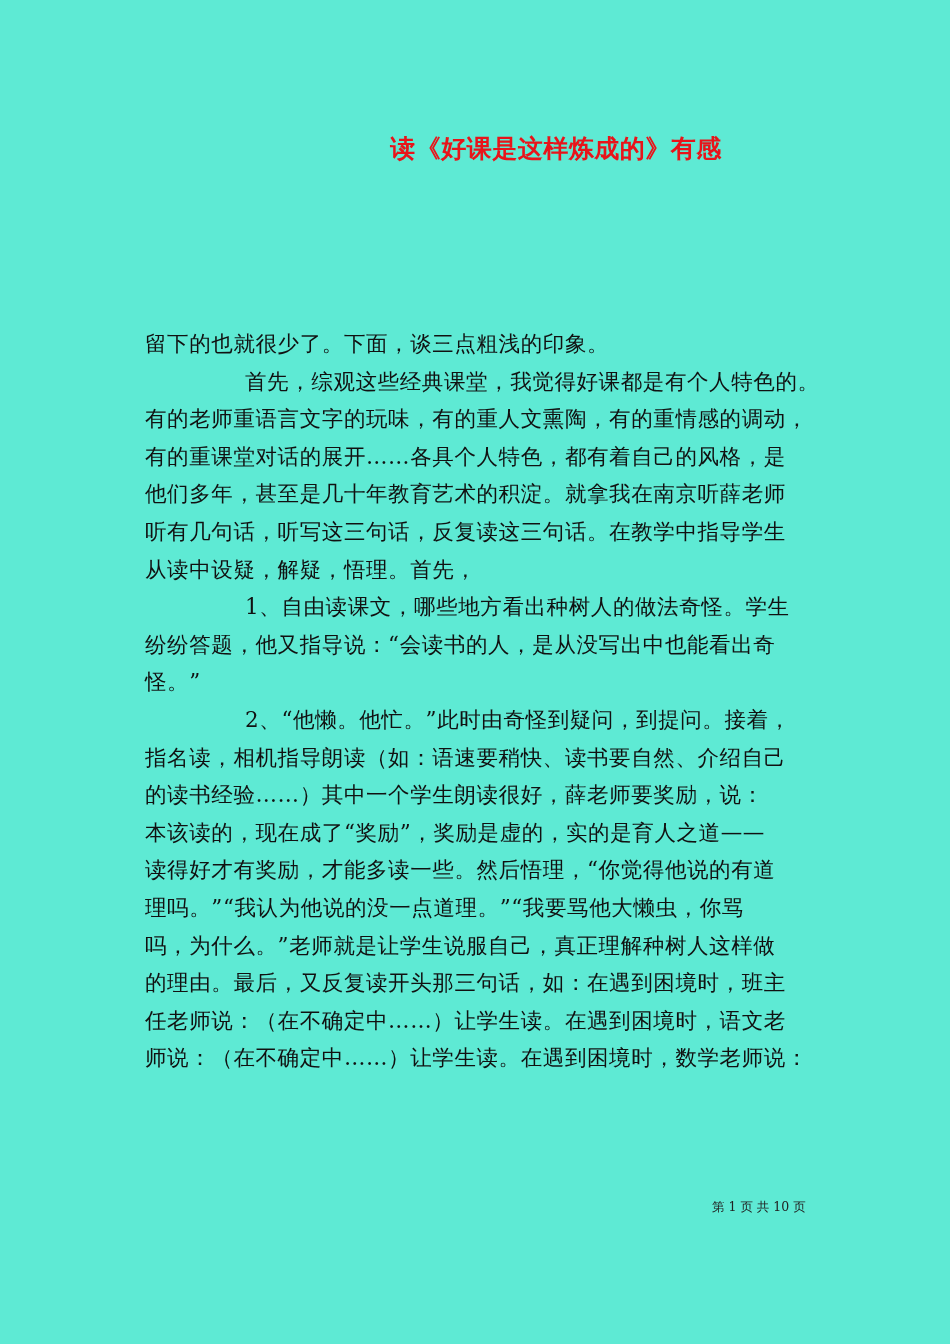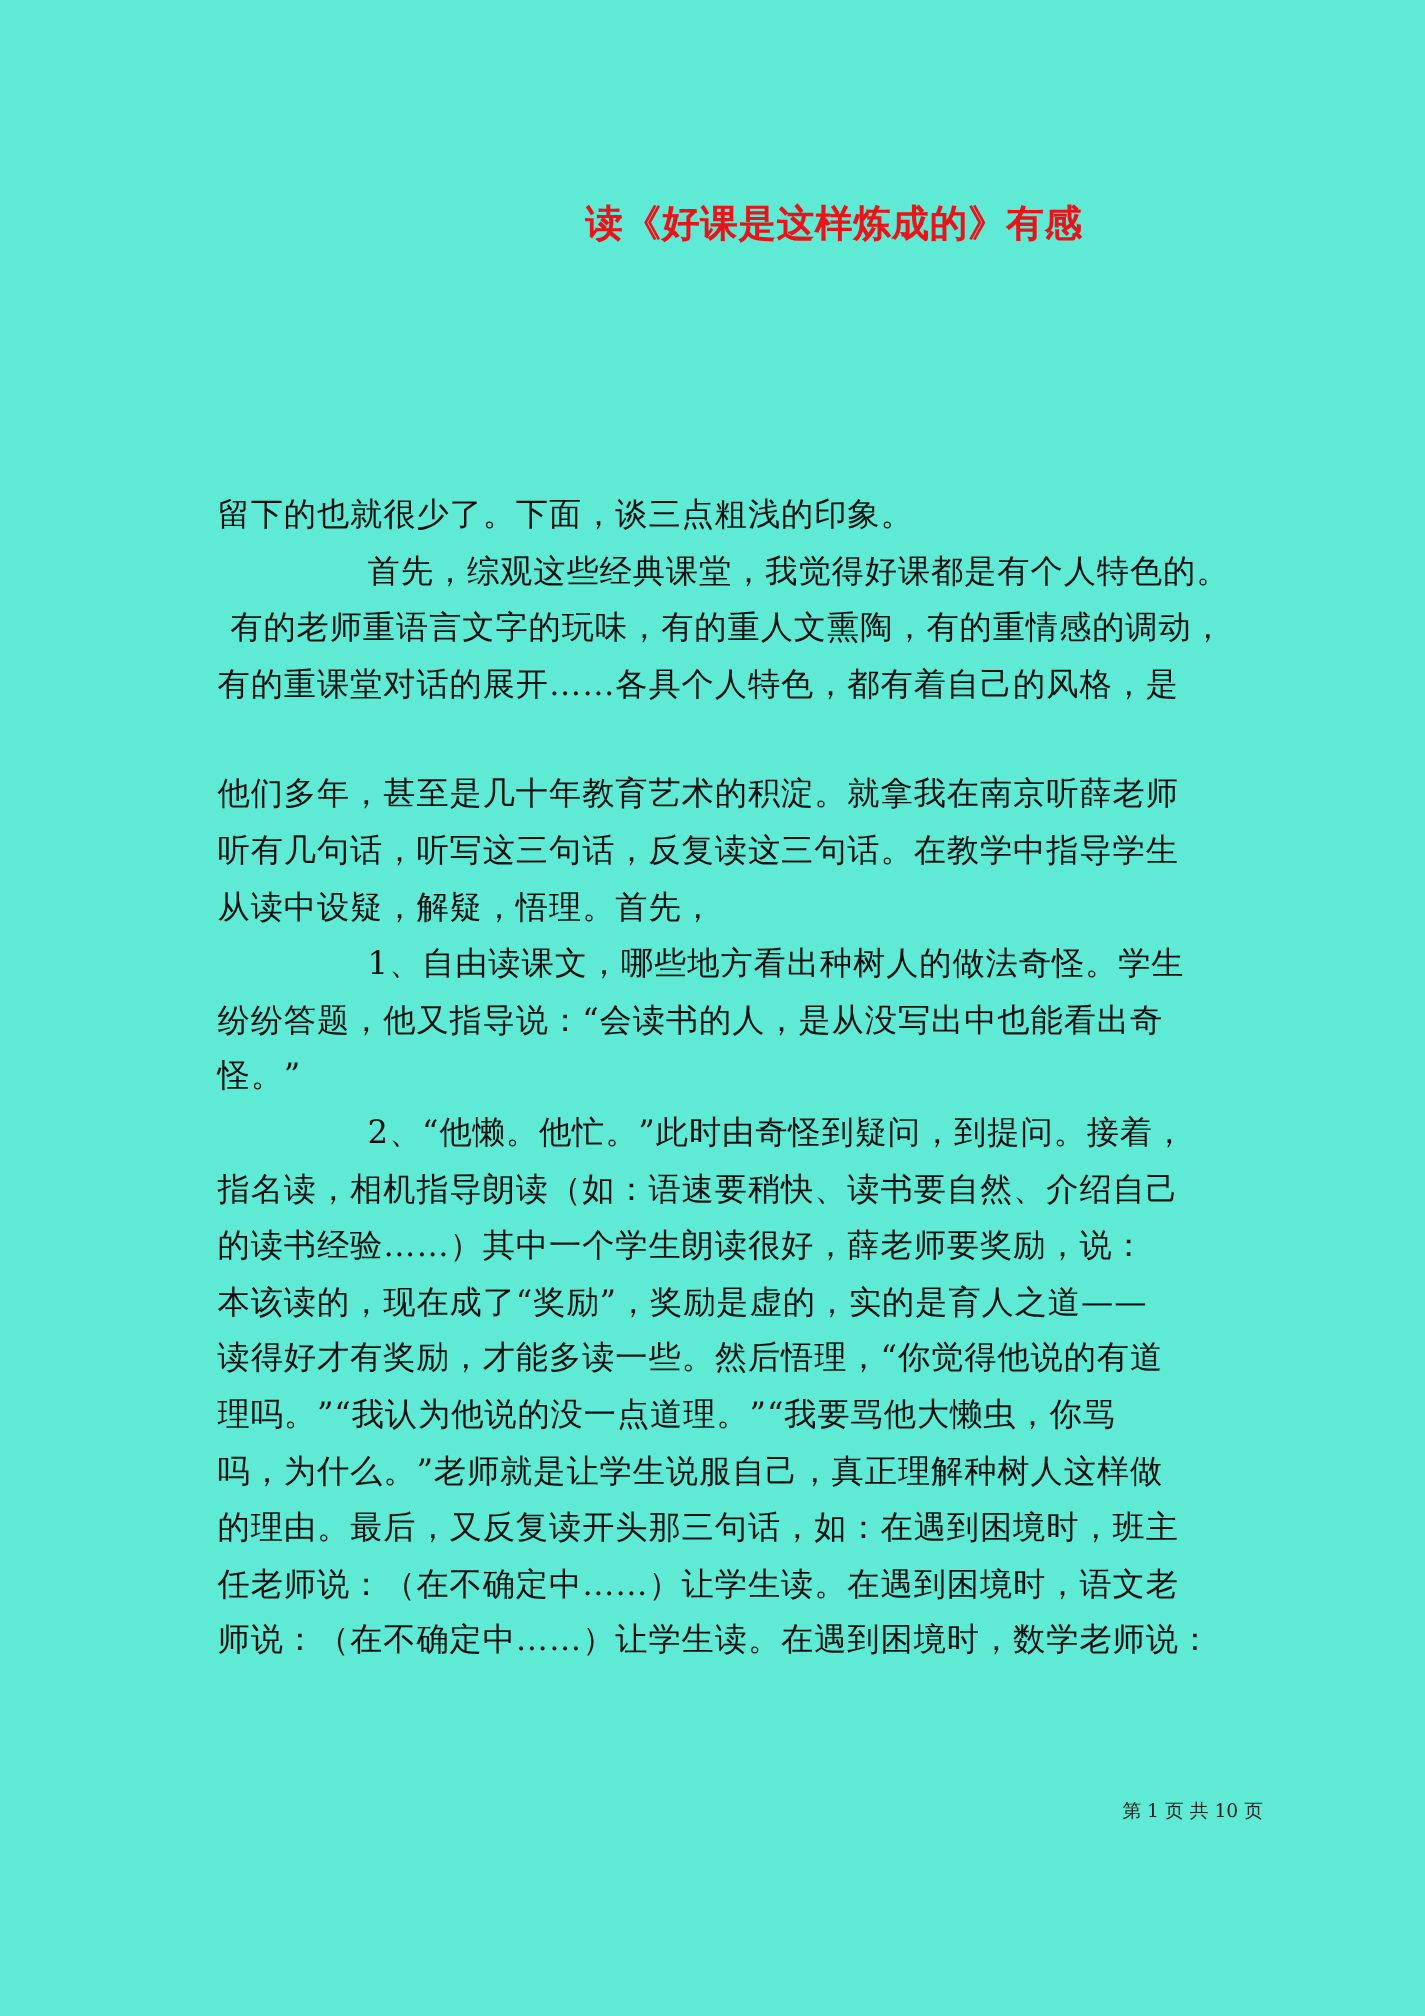--- a/index.html
+++ b/index.html
@@ -5,35 +5,35 @@
   html, body { margin: 0; padding: 0; background: #ffffff; }
   body { width: 950px; height: 1344px; position: relative; overflow: hidden;
          font-family: "DejaVu Serif", "Liberation Serif", serif; color: #111; }
   .page { position: absolute; left: 0; top: 0; width: 950px; height: 1344px; background: #5eead4; }
   .title { position: absolute; top: 132px; left: 0; width: 950px; text-align: center;
            padding-left: 162px; box-sizing: border-box;
            font-size: 25px; font-weight: bold; color: #e8141a; letter-spacing: 0.5px; white-space: nowrap; }
   .body { position: absolute; left: 145px; top: 325px; width: 680px; }
   .line { height: 37.6px; line-height: 37.6px; font-size: 21.5px; white-space: nowrap;
           letter-spacing: 0.6px; }
-  .footer { position: absolute; top: 1199px; left: 732px; width: 110px; text-align: right;
+  .footer { position: absolute; top: 1199px; left: 712px; width: 110px; 
             font-size: 12.5px; color: #222; white-space: nowrap; }
 </style>
 </head>
 <body>
 
 <div class="page">
   <div class="title">读《好课是这样炼成的》有感</div>
 
   <div class="body" id="body">
       <div class="line" style="padding-left: 0px;">留下的也就很少了。下面，谈三点粗浅的印象。</div>
       <div class="line" style="padding-left: 100px;">首先，综观这些经典课堂，我觉得好课都是有个人特色的。</div>
-      <div class="line" style="padding-left: 0px; text-align: center;">有的老师重语言文字的玩味，有的重人文熏陶，有的重情感的调动，</div>
+      <div class="line" style="padding-left: 0px;">有的老师重语言文字的玩味，有的重人文熏陶，有的重情感的调动，</div>
       <div class="line" style="padding-left: 0px;">有的重课堂对话的展开……各具个人特色，都有着自己的风格，是</div>
-      <div class="line" style="padding-left: 0px; margin-top: 36px;">他们多年，甚至是几十年教育艺术的积淀。就拿我在南京听薛老师</div>
+      <div class="line" style="padding-left: 0px;">他们多年，甚至是几十年教育艺术的积淀。就拿我在南京听薛老师</div>
       <div class="line" style="padding-left: 0px;">听有几句话，听写这三句话，反复读这三句话。在教学中指导学生</div>
       <div class="line" style="padding-left: 0px;">从读中设疑，解疑，悟理。首先，</div>
       <div class="line" style="padding-left: 100px;">1、自由读课文，哪些地方看出种树人的做法奇怪。学生</div>
       <div class="line" style="padding-left: 0px;">纷纷答题，他又指导说：“会读书的人，是从没写出中也能看出奇</div>
       <div class="line" style="padding-left: 0px;">怪。”</div>
       <div class="line" style="padding-left: 100px;">2、“他懒。他忙。”此时由奇怪到疑问，到提问。接着，</div>
       <div class="line" style="padding-left: 0px;">指名读，相机指导朗读（如：语速要稍快、读书要自然、介绍自己</div>
       <div class="line" style="padding-left: 0px;">的读书经验……）其中一个学生朗读很好，薛老师要奖励，说：</div>
       <div class="line" style="padding-left: 0px;">本该读的，现在成了“奖励”，奖励是虚的，实的是育人之道——</div>
       <div class="line" style="padding-left: 0px;">读得好才有奖励，才能多读一些。然后悟理，“你觉得他说的有道</div>

